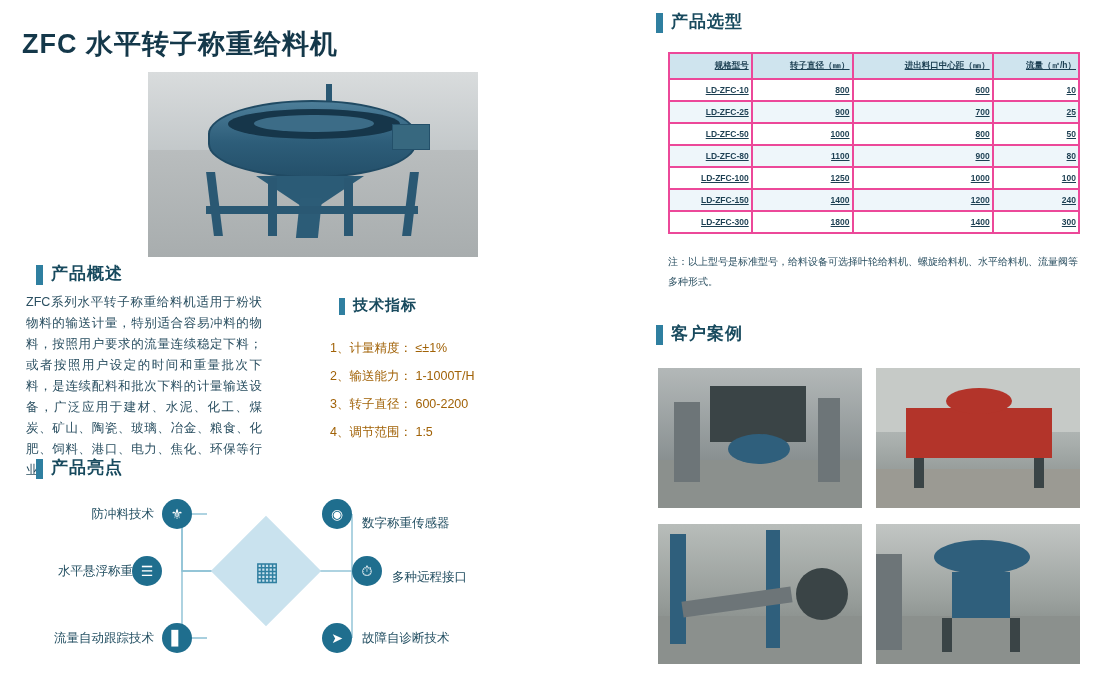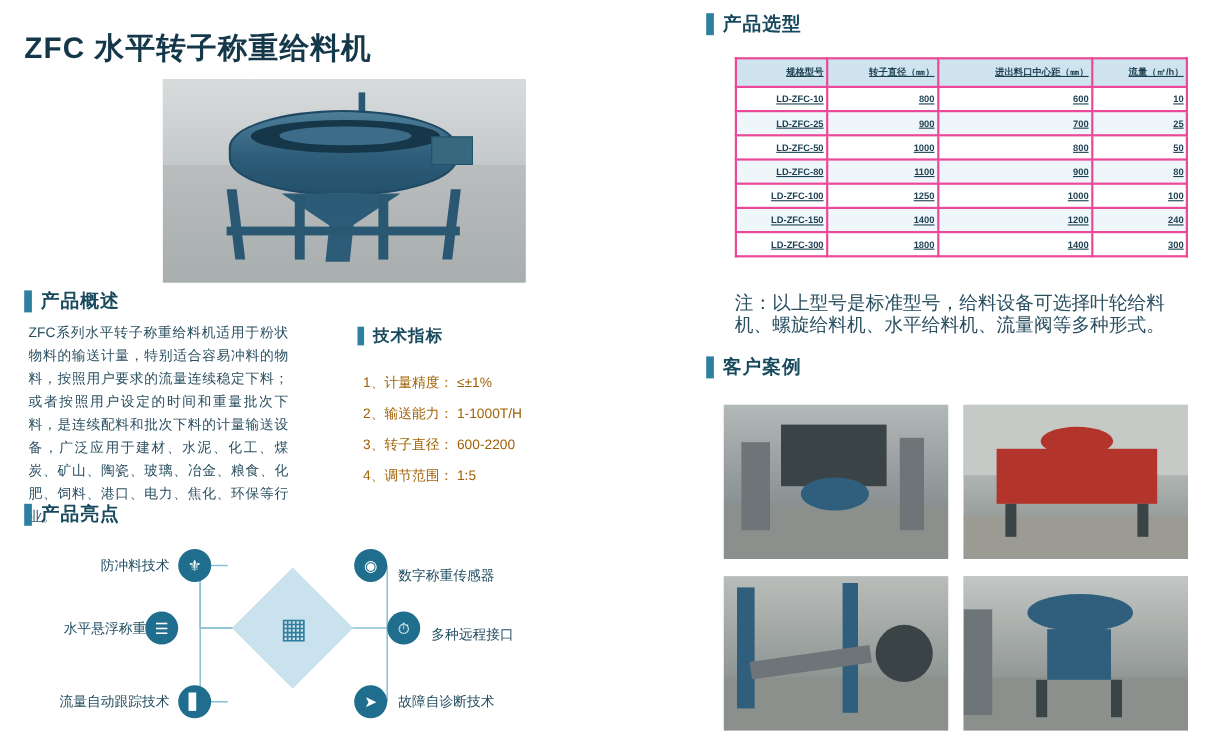--- a/index.html
+++ b/index.html
@@ -12,21 +12,21 @@
     overflow: hidden;
   }
   .page {
     position: relative;
     width: 1096px; height: 678px;
     background: #ffffff;
   }
 
   
   .sec-head {
-    display: flex; align-items: center;
+    display: flex; align-items: flex-end; margin-left: 14px;
   }
   .sec-head .bar {
     width: 7px; height: 20px;
     background: #2f7fa0;
     margin-right: 8px;
     flex: 0 0 auto;
   }
   .sec-head .txt {
     font-size: 17px;
     font-weight: bold;
@@ -184,22 +184,22 @@
   }
   table.spec thead th {
     background: #cfe4ee;
     font-size: 8.5px;
     padding: 6px 2px;
   }
   table.spec tbody tr:nth-child(odd) td { background: #ffffff; }
   table.spec tbody tr:nth-child(even) td { background: #eef6fa; }
 
   .note {
-    position: absolute; left: 48px; top: 268px; width: 412px;
-    font-size: 17px; line-height: 20px; color: #2a4f61; font-family: Liberation Mono, monospace;
+    position: absolute; left: 48px; top: 252px; width: 412px;
+    font-size: 10px; line-height: 20px; color: #2a4f61;
   }
 
   .case-head { position: absolute; left: 22px; top: 322px; }
 
   .photos {
     position: absolute; left: 38px; top: 368px;
     width: 422px; height: 298px;
   }
   .ph {
     position: absolute;

